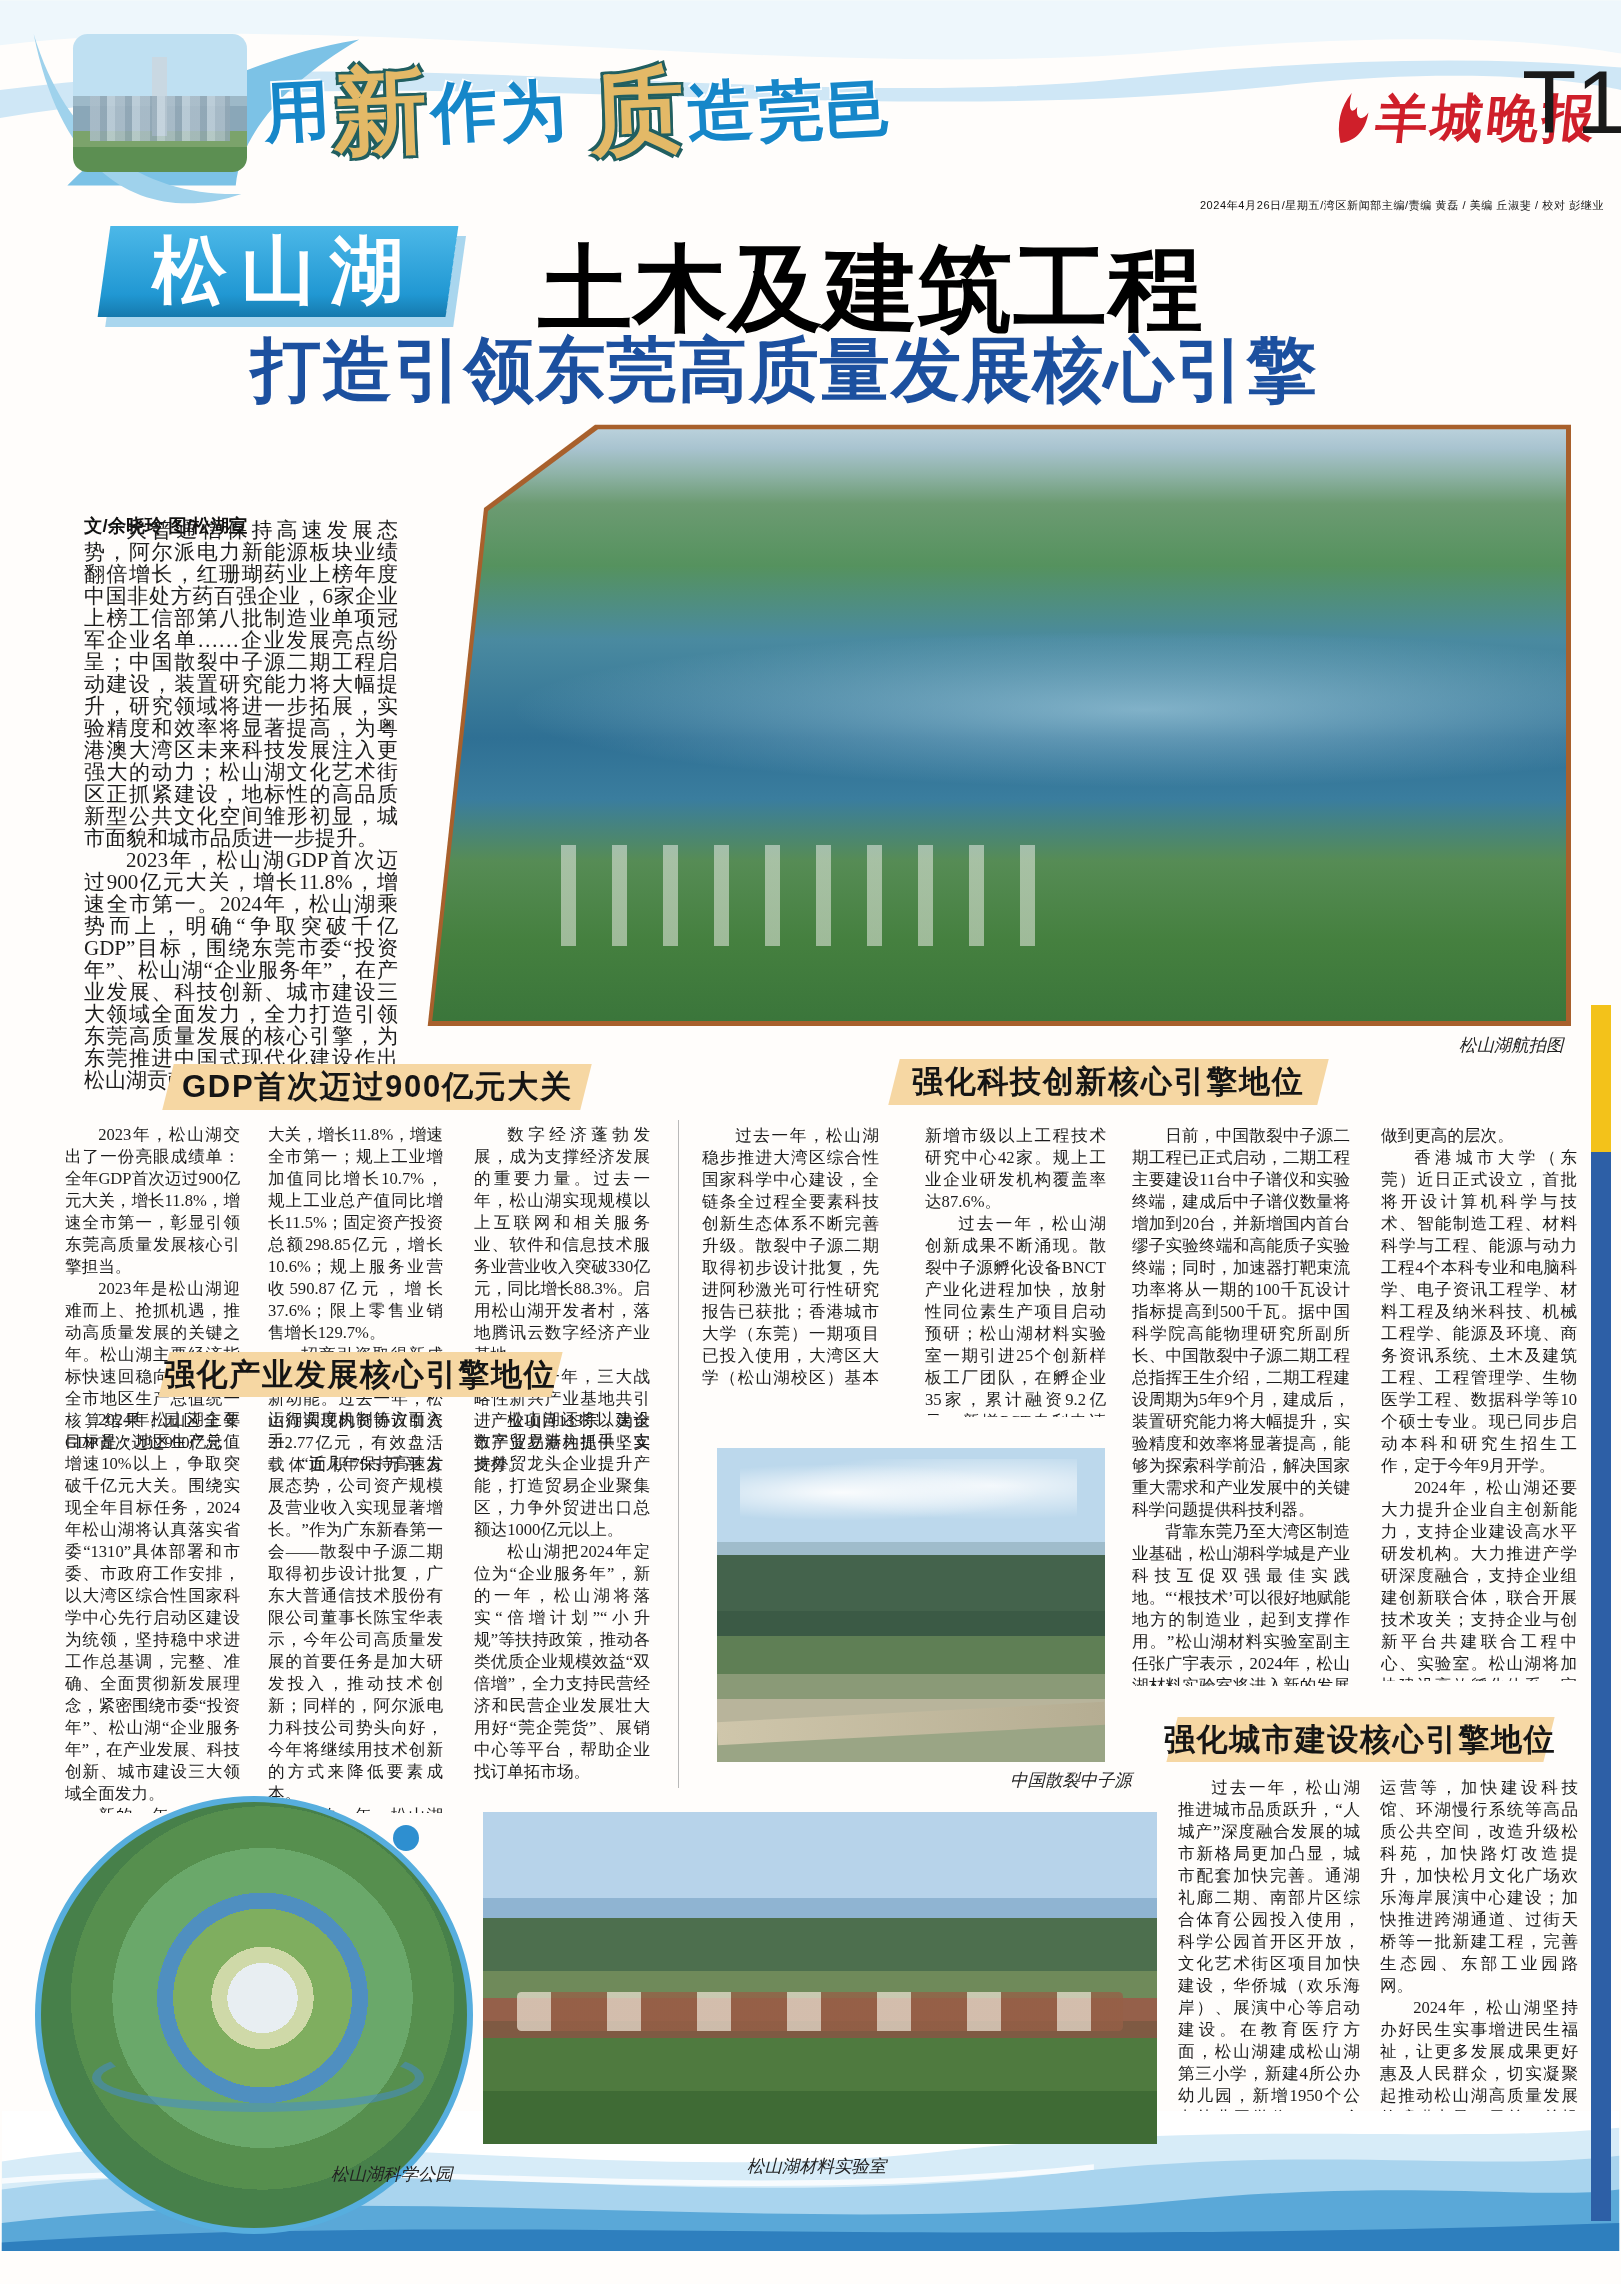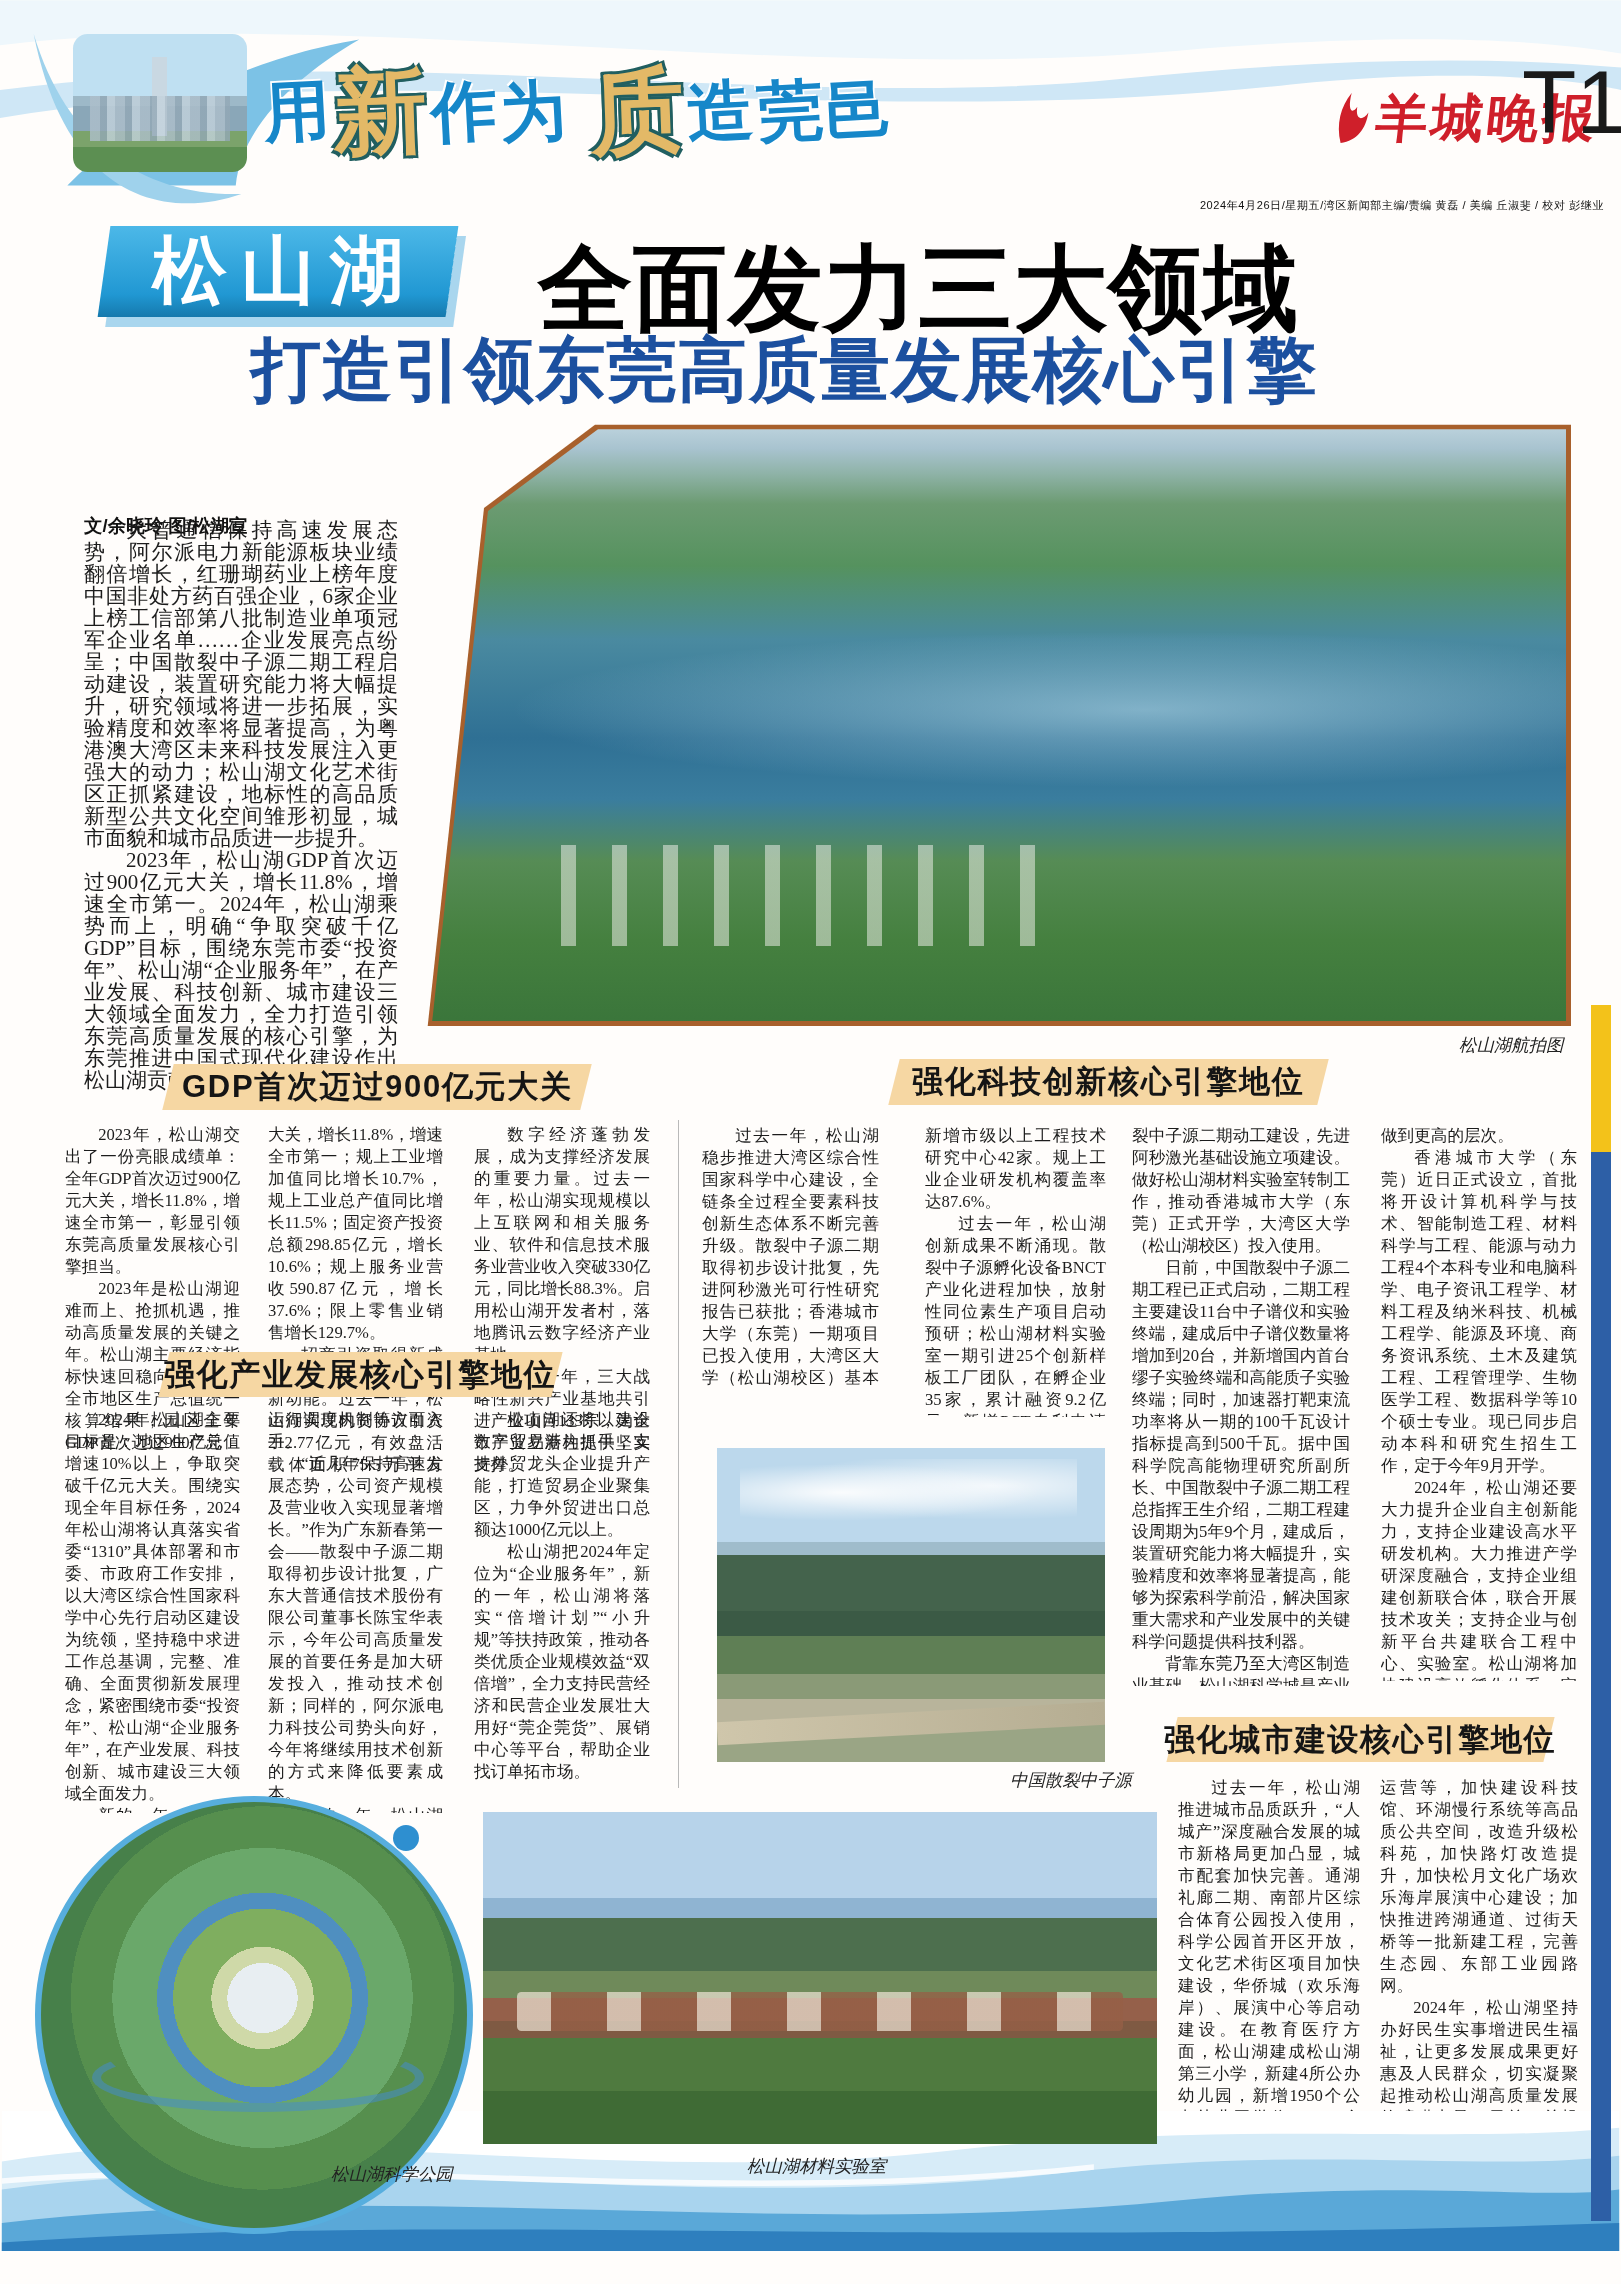--- a/index.html
+++ b/index.html
@@ -76,21 +76,21 @@
   <svg class="abs" style="left:1335px;top:90px;" width="39" height="56" viewBox="0 0 70 100">
     <path d="M10,95 C2,60 10,30 30,5 C22,35 30,45 40,30 C36,55 50,55 60,40 C55,70 40,90 10,95 Z" fill="#cf1f2a"></path>
   </svg>
   <div class="abs logo-text" style="left:1376px;top:84px;">羊城晚报</div>
   <div class="abs pageno" style="left:1522px;top:51px;">T10</div>
   <div class="abs dateline" style="right:17px;top:168px;">2024年4月26日/星期五/湾区新闻部主编/责编 黄磊 / 美编 丘淑斐 / 校对 彭继业</div>
 
   <div class="abs badge" style="left:104px;top:226px;width:348px;height:91px;">
     <span>松山湖</span>
   </div>
-  <div class="abs hl1" style="left:538px;top:226px;">全面发力三大领域</div>
+  <div class="abs hl1" style="left:538px;top:226px;">土木及建筑工程</div>
   <div class="abs hl2" style="left:251px;top:324px;">打造引领东莞高质量发展核心引擎</div>
   <div class="abs byline" style="left:84px;top:476px;">文/余晓玲 图/松湖宣</div>
 
   <div class="abs intro" style="left:84px;top:519px;width:314px;height:539px;">
     <p>大普通信保持高速发展态势，阿尔派电力新能源板块业绩翻倍增长，红珊瑚药业上榜年度中国非处方药百强企业，6家企业上榜工信部第八批制造业单项冠军企业名单……企业发展亮点纷呈；中国散裂中子源二期工程启动建设，装置研究能力将大幅提升，研究领域将进一步拓展，实验精度和效率将显著提高，为粤港澳大湾区未来科技发展注入更强大的动力；松山湖文化艺术街区正抓紧建设，地标性的高品质新型公共文化空间雏形初显，城市面貌和城市品质进一步提升。</p>
     <p>2023年，松山湖GDP首次迈过900亿元大关，增长11.8%，增速全市第一。2024年，松山湖乘势而上，明确“争取突破千亿GDP”目标，围绕东莞市委“投资年”、松山湖“企业服务年”，在产业发展、科技创新、城市建设三大领域全面发力，全力打造引领东莞高质量发展的核心引擎，为东莞推进中国式现代化建设作出松山湖贡献。</p>
   </div>
 
   <div class="abs" style="left:421px;top:418px;width:1156px;height:615px;background:#a8602c;
               clip-path:polygon(174px 6.7px,1150px 6.7px,1150px 608px,6.7px 608px,63px 90px);">
@@ -144,21 +144,20 @@
   <div class="abs col" style="left:702px;top:1125px;width:177px;height:264px;">
     <p>过去一年，松山湖稳步推进大湾区综合性国家科学中心建设，全链条全过程全要素科技创新生态体系不断完善升级。散裂中子源二期取得初步设计批复，先进阿秒激光可行性研究报告已获批；香港城市大学（东莞）一期项目已投入使用，大湾区大学（松山湖校区）基本建成等，松山湖科学城集中度显示度加速显现。</p>
 
   </div>
   <div class="abs col" style="left:925px;top:1125px;width:181px;height:292px;">
     <p class="cont">新增市级以上工程技术研究中心42家。规上工业企业研发机构覆盖率达87.6%。</p>
     <p>过去一年，松山湖创新成果不断涌现。散裂中子源孵化设备BNCT产业化进程加快，放射性同位素生产项目启动预研；松山湖材料实验室一期引进25个创新样板工厂团队，在孵企业35家，累计融资9.2亿元。新增PCT专利申请142件，新增国内专利授权5095件。</p>
 
   </div>
   <div class="abs col" style="left:1132px;top:1125px;width:218px;height:561px;">
-    <p class="cont">裂中子源二期动工建设，先进阿秒激光基础设施立项建设。做好松山湖材料实验室转制工作，推动香港城市大学（东莞）正式开学，大湾区大学（松山湖校区）投入使用。</p>
     <p>日前，中国散裂中子源二期工程已正式启动，二期工程主要建设11台中子谱仪和实验终端，建成后中子谱仪数量将增加到20台，并新增国内首台缪子实验终端和高能质子实验终端；同时，加速器打靶束流功率将从一期的100千瓦设计指标提高到500千瓦。据中国科学院高能物理研究所副所长、中国散裂中子源二期工程总指挥王生介绍，二期工程建设周期为5年9个月，建成后，装置研究能力将大幅提升，实验精度和效率将显著提高，能够为探索科学前沿，解决国家重大需求和产业发展中的关键科学问题提供科技利器。</p>
     <p>背靠东莞乃至大湾区制造业基础，松山湖科学城是产业科技互促双强最佳实践地。“‘根技术’可以很好地赋能地方的制造业，起到支撑作用。”松山湖材料实验室副主任张广宇表示，2024年，松山湖材料实验室将进入新的发展阶段，一方面更加聚焦高新产业领域开展关键核心材料攻关，另一方面结合本土，实验室将更关注制造业的底层技术，将“根技术”</p>
   </div>
   <div class="abs col" style="left:1381px;top:1125px;width:196px;height:556px;">
     <p class="cont">做到更高的层次。</p>
     <p>香港城市大学（东莞）近日正式设立，首批将开设计算机科学与技术、智能制造工程、材料科学与工程、能源与动力工程4个本科专业和电脑科学、电子资讯工程学、材料工程及纳米科技、机械工程学、能源及环境、商务资讯系统、土木及建筑工程、工程管理学、生物医学工程、数据科学等10个硕士专业。现已同步启动本科和研究生招生工作，定于今年9月开学。</p>
     <p>2024年，松山湖还要大力提升企业自主创新能力，支持企业建设高水平研发机构。大力推进产学研深度融合，支持企业组建创新联合体，联合开展技术攻关；支持企业与创新平台共建联合工程中心、实验室。松山湖将加快建设高效孵化体系，完善国家技术转移人才培养基地建设，推广实施科技特派员项目。大力推广松山湖国际创新创业社区经验，构建优质项目全流程孵化落地体系。开放园区各类应用场景，打造供应链企业集群，构建协同创新体系。</p>
 
   </div>
 

